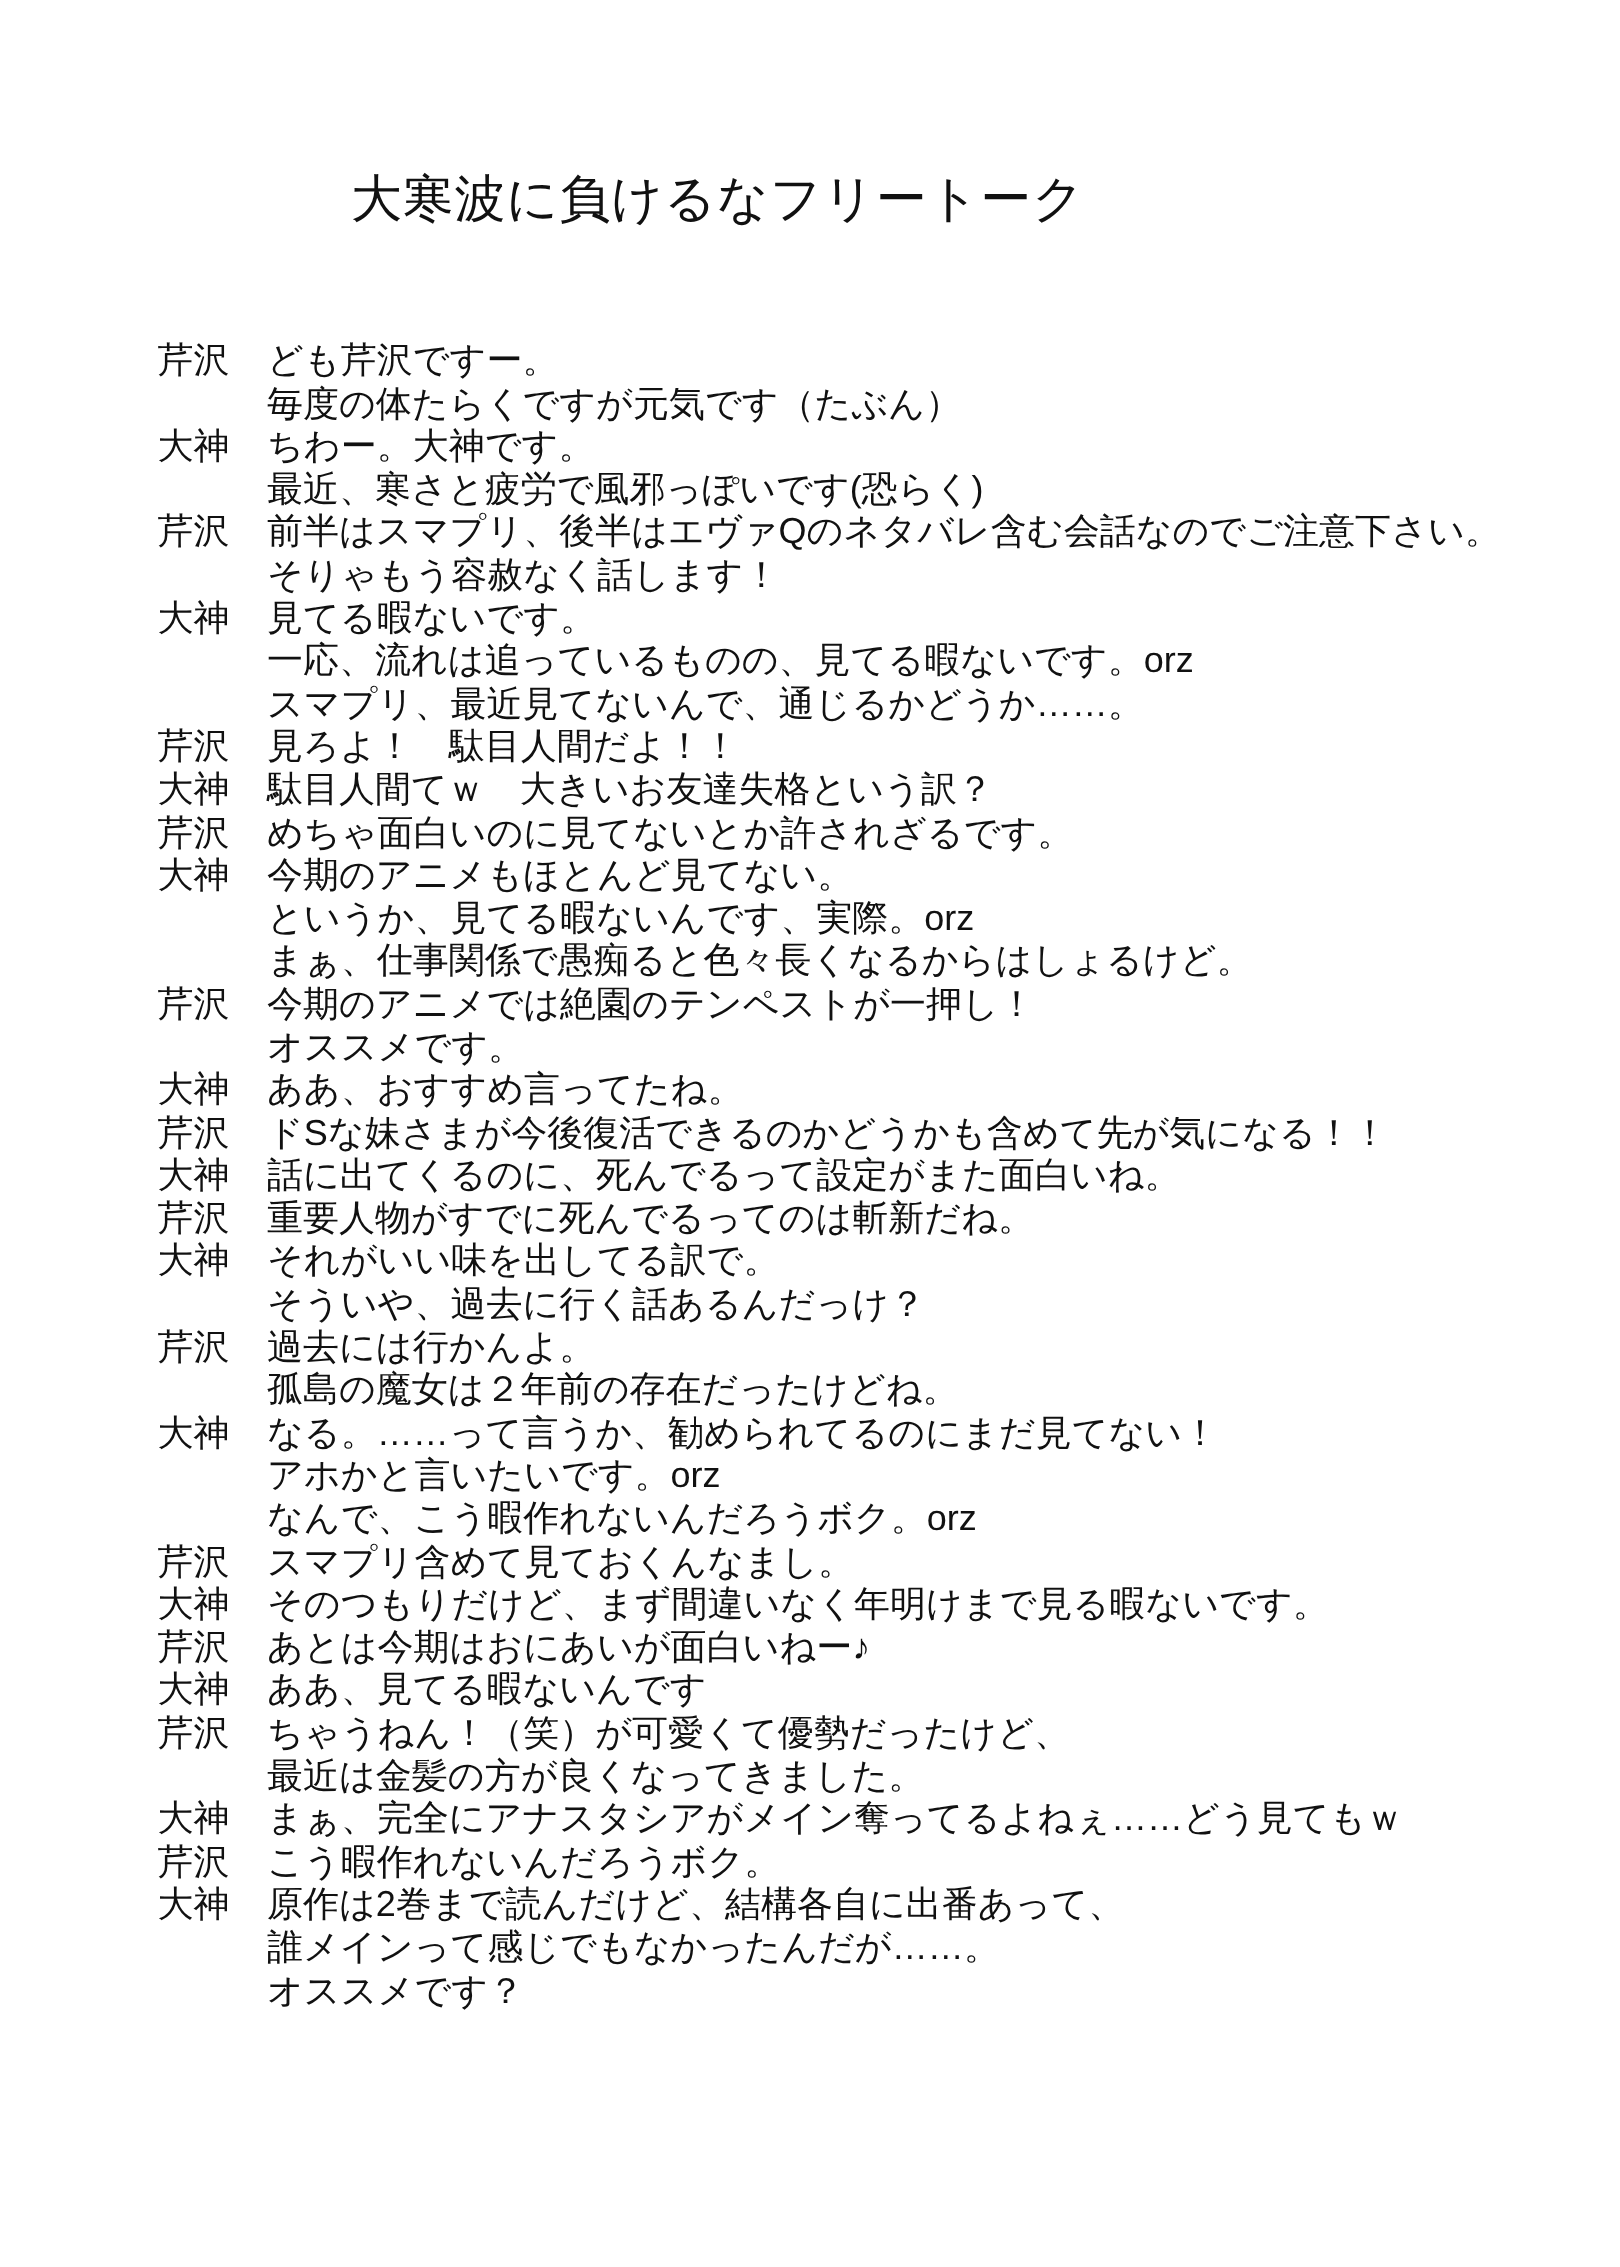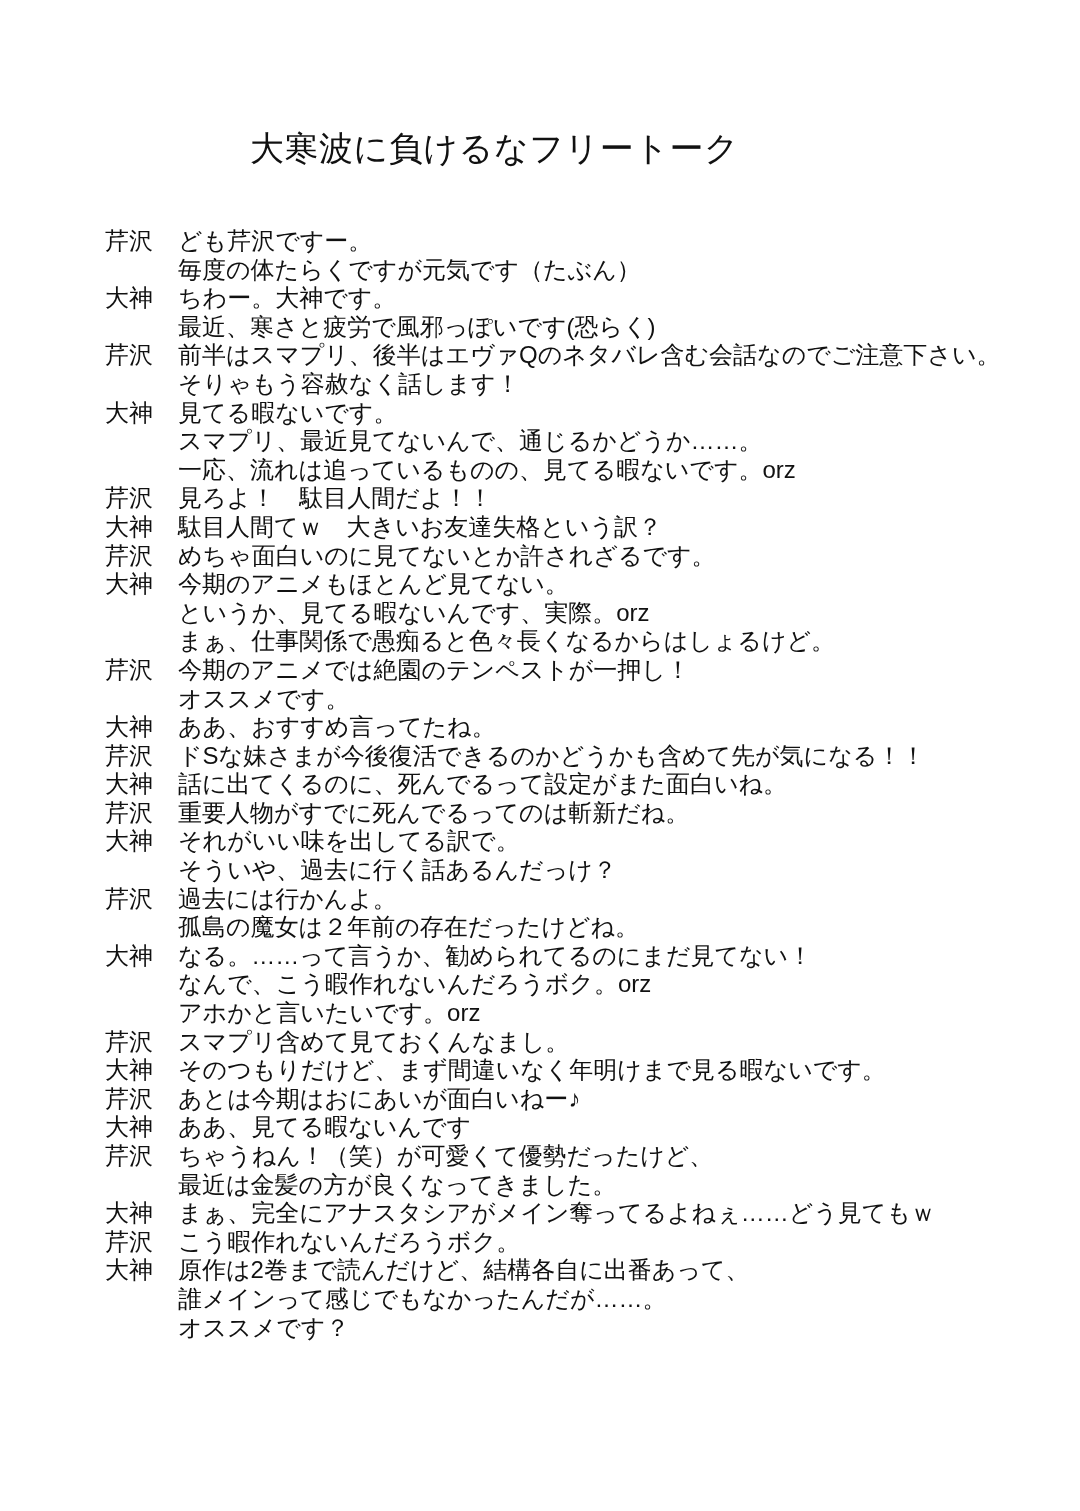--- a/index.html
+++ b/index.html
@@ -16,21 +16,21 @@
     color: #111111;
   }
   .page {
     position: absolute;
     inset: 0;
   }
   .title {
     position: absolute;
     left: 234px;
     top: 110px;
-    margin: 16px;
+    margin: 0;
     font-size: 34px;
     font-weight: 400;
     letter-spacing: 0.5px;
     white-space: pre;
   }
   .dialogue {
     position: absolute;
     left: 105px;
     top: 227px;
     width: 920px;
@@ -56,41 +56,41 @@
 <div class="page">
   <h1 class="title">大寒波に負けるなフリートーク</h1>
   <div class="dialogue">
       <div class="row"><span class="speaker">芹沢</span><span class="line">ども芹沢ですー。</span></div>
       <div class="row"><span class="speaker"></span><span class="line">毎度の体たらくですが元気です（たぶん）</span></div>
       <div class="row"><span class="speaker">大神</span><span class="line">ちわー。大神です。</span></div>
       <div class="row"><span class="speaker"></span><span class="line">最近、寒さと疲労で風邪っぽいです(恐らく)</span></div>
       <div class="row"><span class="speaker">芹沢</span><span class="line">前半はスマプリ、後半はエヴァQのネタバレ含む会話なのでご注意下さい。</span></div>
       <div class="row"><span class="speaker"></span><span class="line">そりゃもう容赦なく話します！</span></div>
       <div class="row"><span class="speaker">大神</span><span class="line">見てる暇ないです。</span></div>
+      <div class="row"><span class="speaker"></span><span class="line">一応、流れは追っているものの、見てる暇ないです。orz</span></div>
       <div class="row"><span class="speaker"></span><span class="line">スマプリ、最近見てないんで、通じるかどうか……。</span></div>
-      <div class="row"><span class="speaker"></span><span class="line">一応、流れは追っているものの、見てる暇ないです。orz</span></div>
       <div class="row"><span class="speaker">芹沢</span><span class="line">見ろよ！　駄目人間だよ！！</span></div>
       <div class="row"><span class="speaker">大神</span><span class="line">駄目人間てｗ　大きいお友達失格という訳？</span></div>
       <div class="row"><span class="speaker">芹沢</span><span class="line">めちゃ面白いのに見てないとか許されざるです。</span></div>
       <div class="row"><span class="speaker">大神</span><span class="line">今期のアニメもほとんど見てない。</span></div>
       <div class="row"><span class="speaker"></span><span class="line">というか、見てる暇ないんです、実際。orz</span></div>
       <div class="row"><span class="speaker"></span><span class="line">まぁ、仕事関係で愚痴ると色々長くなるからはしょるけど。</span></div>
       <div class="row"><span class="speaker">芹沢</span><span class="line">今期のアニメでは絶園のテンペストが一押し！</span></div>
       <div class="row"><span class="speaker"></span><span class="line">オススメです。</span></div>
       <div class="row"><span class="speaker">大神</span><span class="line">ああ、おすすめ言ってたね。</span></div>
       <div class="row"><span class="speaker">芹沢</span><span class="line">ドSな妹さまが今後復活できるのかどうかも含めて先が気になる！！</span></div>
       <div class="row"><span class="speaker">大神</span><span class="line">話に出てくるのに、死んでるって設定がまた面白いね。</span></div>
       <div class="row"><span class="speaker">芹沢</span><span class="line">重要人物がすでに死んでるってのは斬新だね。</span></div>
       <div class="row"><span class="speaker">大神</span><span class="line">それがいい味を出してる訳で。</span></div>
       <div class="row"><span class="speaker"></span><span class="line">そういや、過去に行く話あるんだっけ？</span></div>
       <div class="row"><span class="speaker">芹沢</span><span class="line">過去には行かんよ。</span></div>
       <div class="row"><span class="speaker"></span><span class="line">孤島の魔女は２年前の存在だったけどね。</span></div>
       <div class="row"><span class="speaker">大神</span><span class="line">なる。……って言うか、勧められてるのにまだ見てない！</span></div>
+      <div class="row"><span class="speaker"></span><span class="line">アホかと言いたいです。orz</span></div>
       <div class="row"><span class="speaker"></span><span class="line">なんで、こう暇作れないんだろうボク。orz</span></div>
-      <div class="row"><span class="speaker"></span><span class="line">アホかと言いたいです。orz</span></div>
       <div class="row"><span class="speaker">芹沢</span><span class="line">スマプリ含めて見ておくんなまし。</span></div>
       <div class="row"><span class="speaker">大神</span><span class="line">そのつもりだけど、まず間違いなく年明けまで見る暇ないです。</span></div>
       <div class="row"><span class="speaker">芹沢</span><span class="line">あとは今期はおにあいが面白いねー♪</span></div>
       <div class="row"><span class="speaker">大神</span><span class="line">ああ、見てる暇ないんです</span></div>
       <div class="row"><span class="speaker">芹沢</span><span class="line">ちゃうねん！（笑）が可愛くて優勢だったけど、</span></div>
       <div class="row"><span class="speaker"></span><span class="line">最近は金髪の方が良くなってきました。</span></div>
       <div class="row"><span class="speaker">大神</span><span class="line">まぁ、完全にアナスタシアがメイン奪ってるよねぇ……どう見てもｗ</span></div>
       <div class="row"><span class="speaker">芹沢</span><span class="line">こう暇作れないんだろうボク。</span></div>
       <div class="row"><span class="speaker">大神</span><span class="line">原作は2巻まで読んだけど、結構各自に出番あって、</span></div>
       <div class="row"><span class="speaker"></span><span class="line">誰メインって感じでもなかったんだが……。</span></div>

